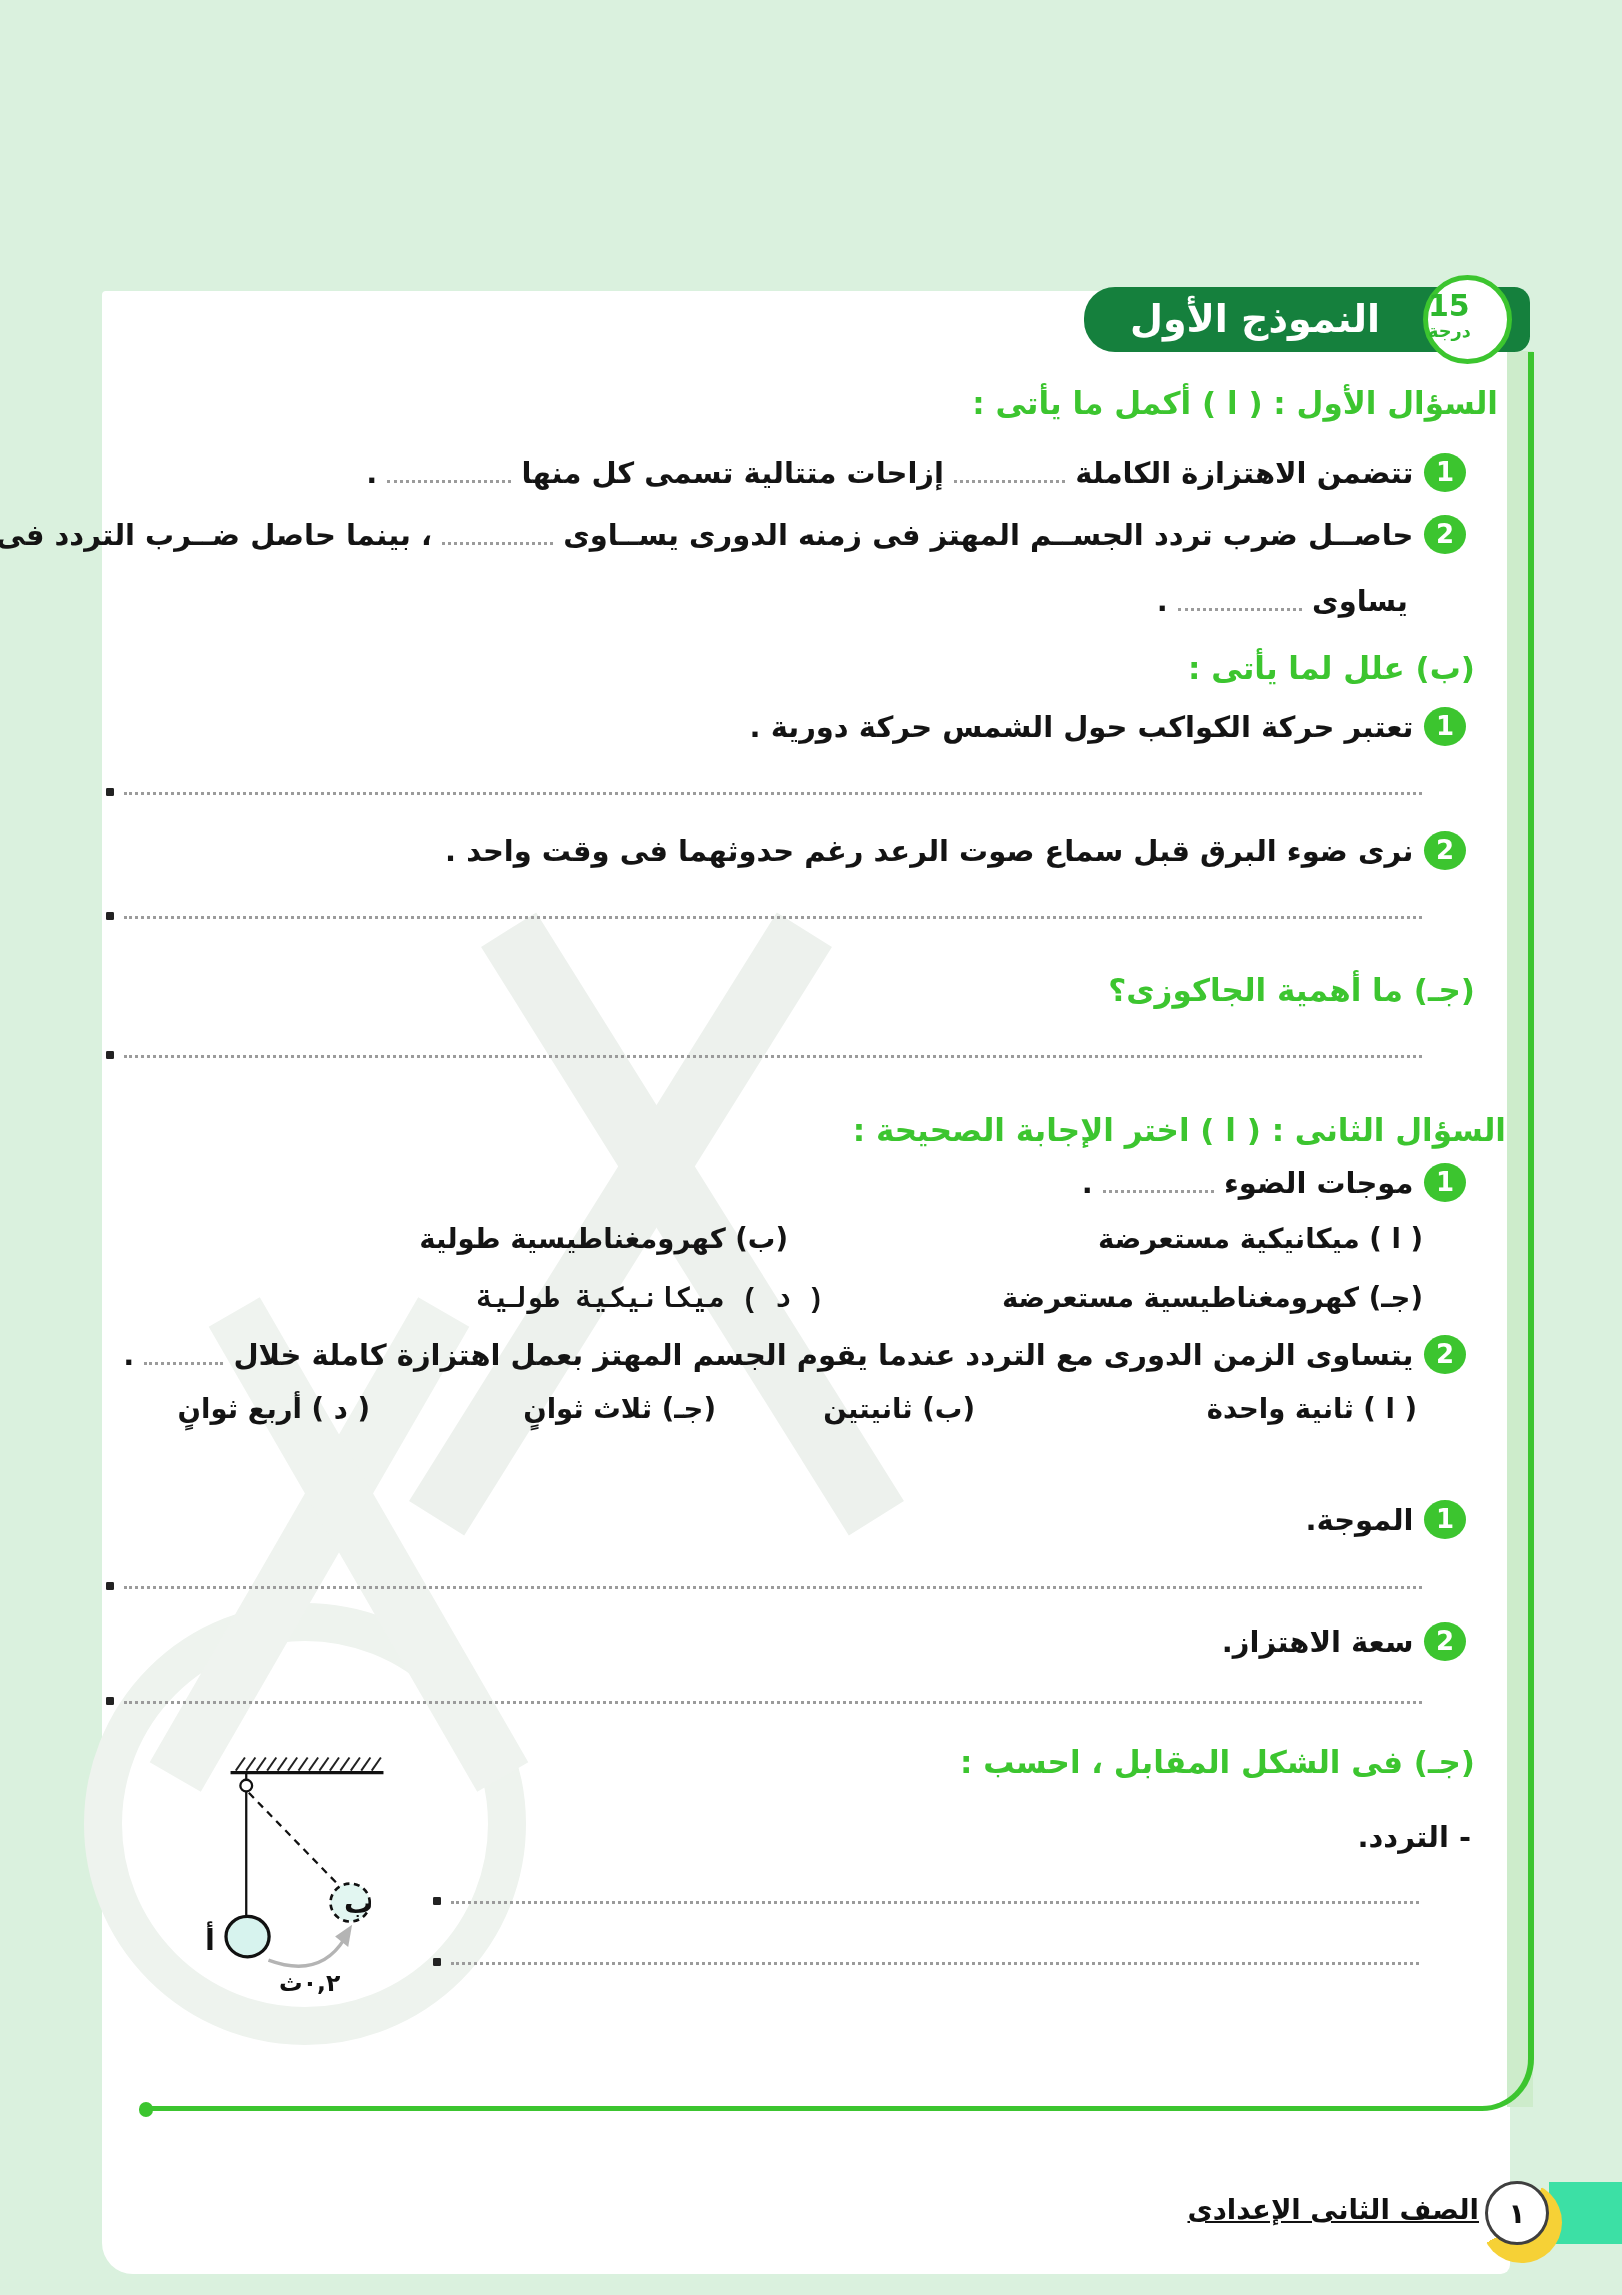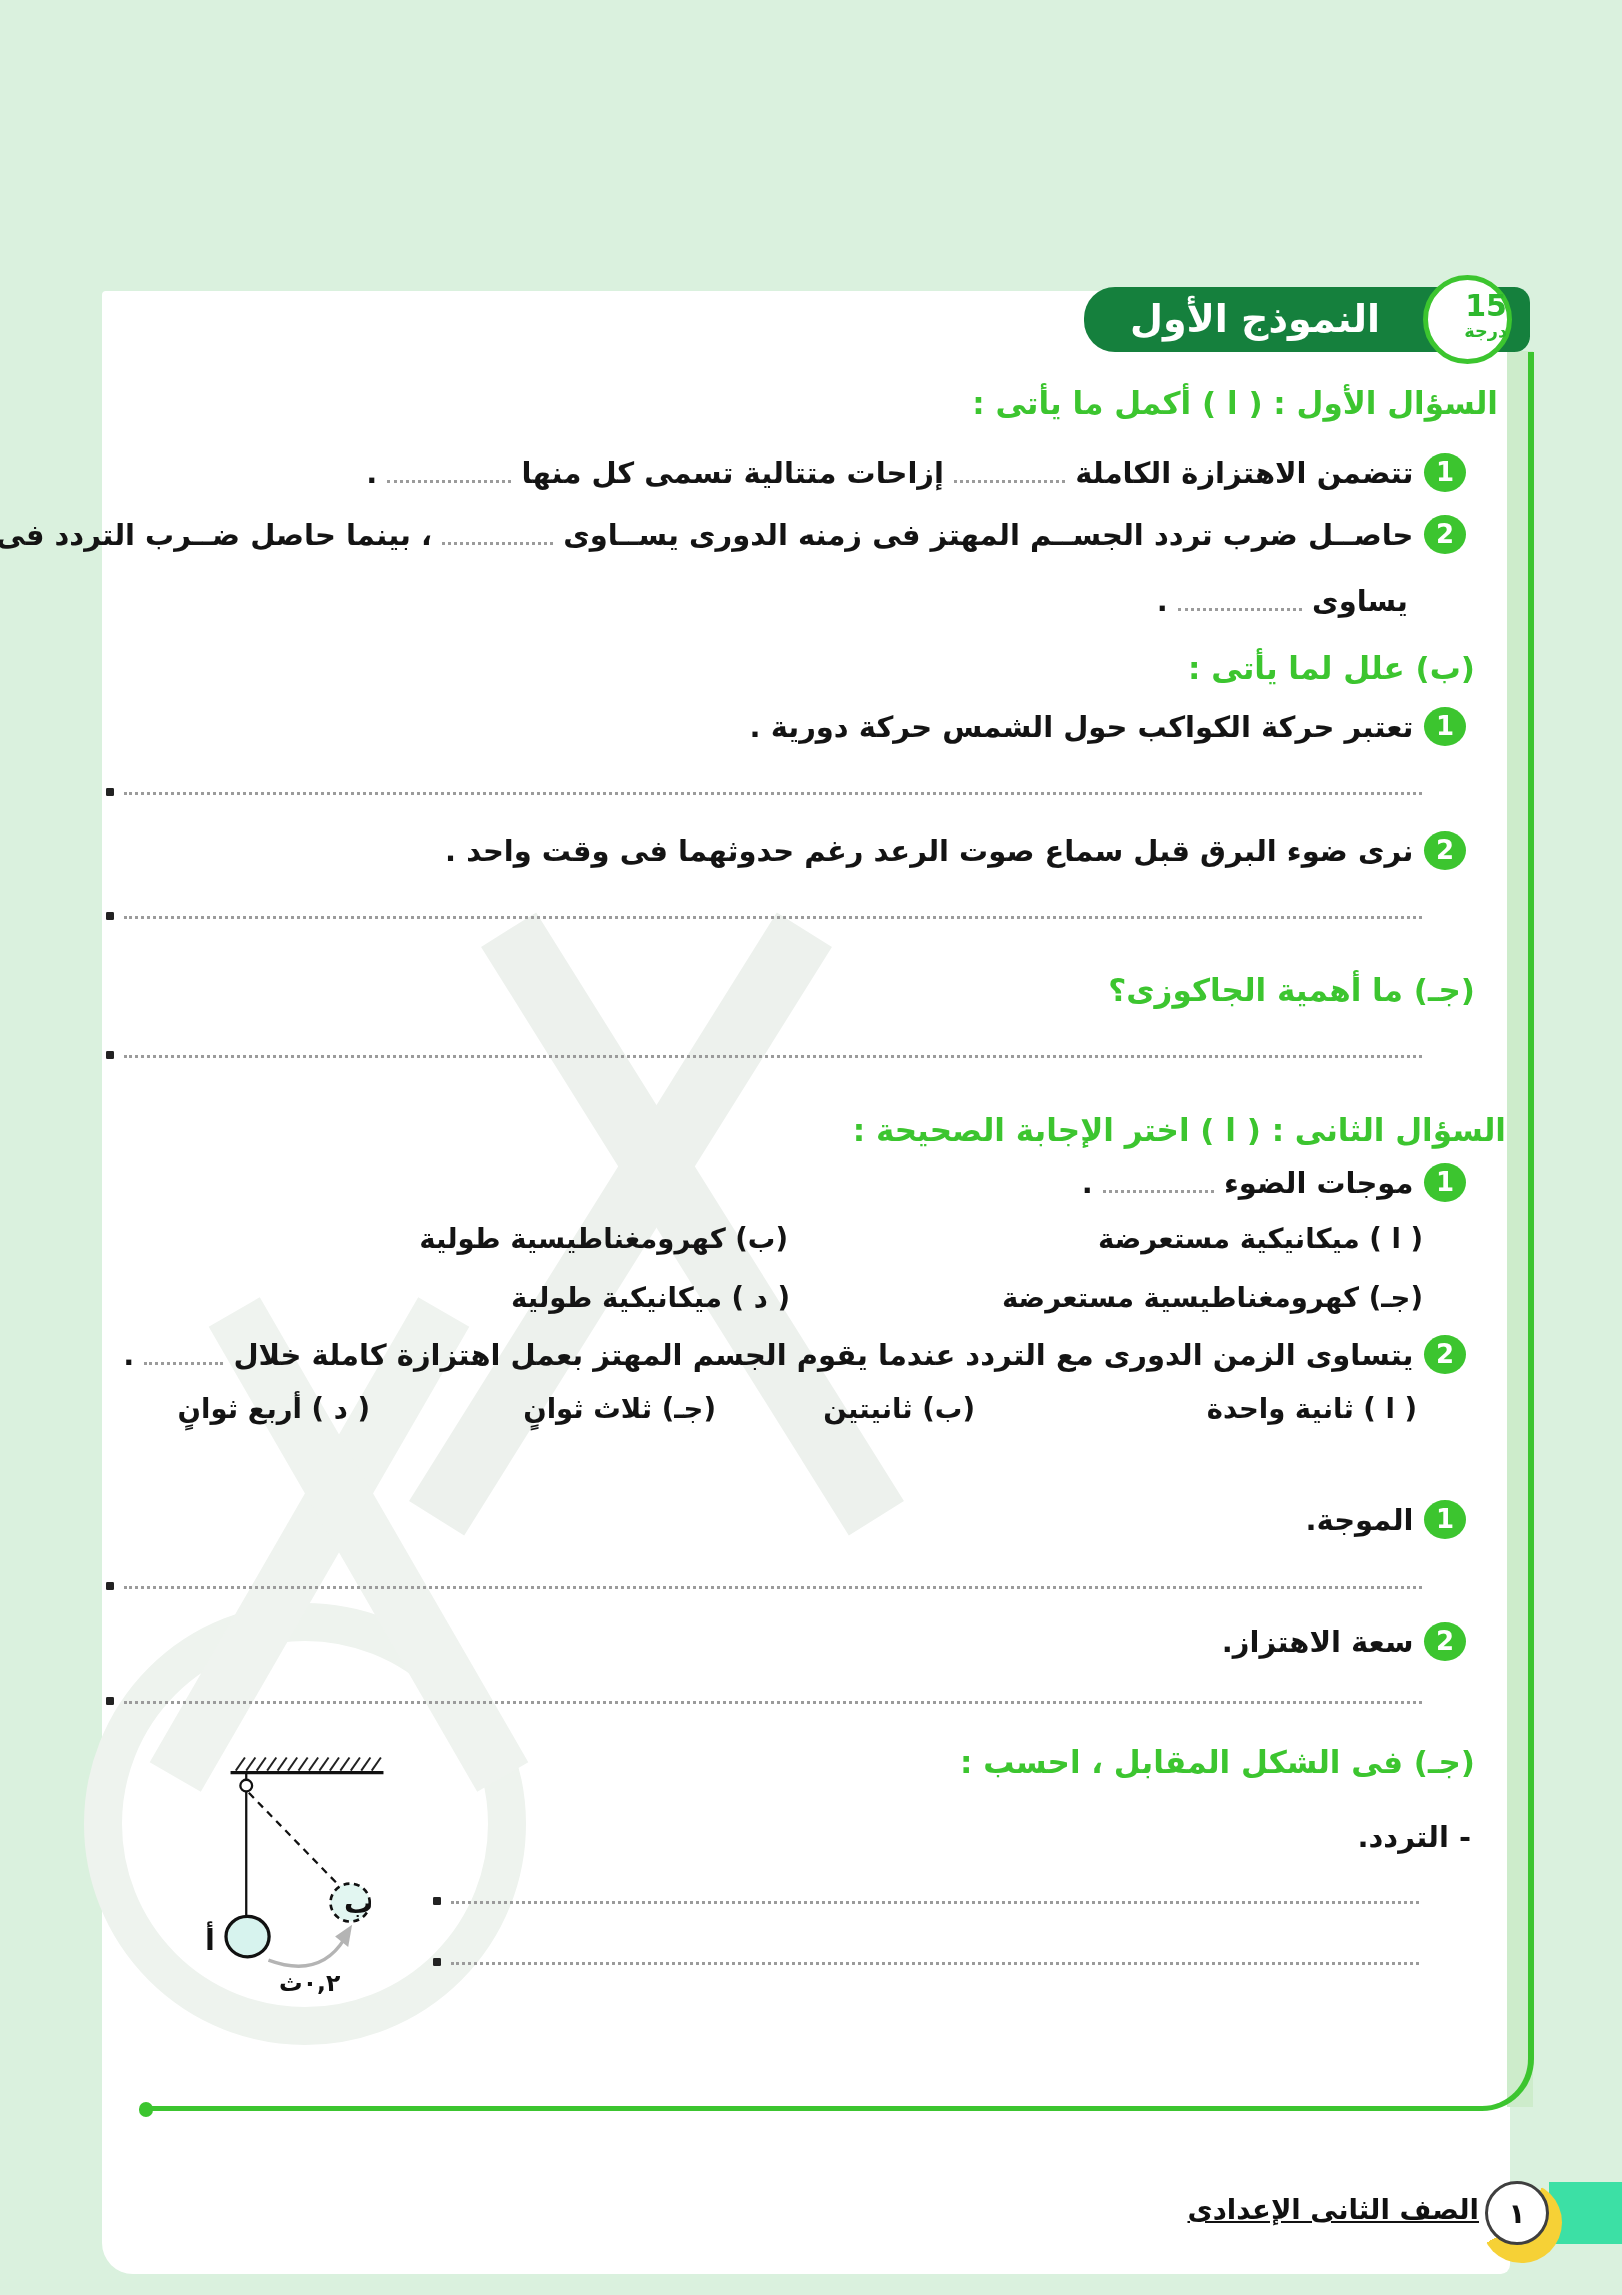--- a/index.html
+++ b/index.html
@@ -17,21 +17,21 @@
   
   .wm{z-index:2;pointer-events:none;}
   .wm-circle{left:85px;top:1603px;width:366px;height:366px;border:38px solid #eef3ee;border-radius:50%;}
   .wm-bar{background:#edf1ed;}
   
   .banner{left:1085px;top:287px;width:446px;height:65px;background:#15803d;
           border-radius:31px 15.7px 15.7px 31px;z-index:5;}
   .banner-title{position:absolute;right:105px;top:0;width:340px;height:65px;line-height:65px;
           text-align:center;color:#ffffff;font-weight:bold;font-size:38px;}
   .badge{left:1424px;top:275px;width:89px;height:89px;box-sizing:border-box;background:#ffffff;
-         border:5.9px solid #3cc52f;border-radius:50%;z-index:6;text-align:right;color:#2eb82e;}
+         border:5.9px solid #3cc52f;border-radius:50%;z-index:6;text-align:left;color:#2eb82e;}
   .badge .v{display:block;font-weight:bold;font-size:30px;line-height:33px;margin-top:9.2px;}
   .badge .u{display:block;font-weight:bold;font-size:17.7px;line-height:19.6px;}
   
   .g-head{color:#3cc52f;font-weight:bold;font-size:31px;white-space:nowrap;z-index:4;}
   .item{display:flex;align-items:center;gap:10.5px;direction:rtl;white-space:nowrap;z-index:4;}
   .item .txt{color:#141414;font-weight:bold;font-size:29px;}
   .bullet{flex:0 0 auto;width:42px;height:39px;border-radius:50%;background:#3cc52f;color:#fff;
           font-weight:bold;font-size:26px;line-height:39px;text-align:center;}
   .plain{color:#141414;font-weight:bold;font-size:29px;white-space:nowrap;z-index:4;}
   .dots{display:inline-block;border-bottom:3.9px dotted #9b9b9b;height:0.55em;}
@@ -119,21 +119,21 @@
   <div class="abs item" style="right:156px;top:1163px;">
     <span class="bullet">1</span>
     <span class="txt"><span>موجات الضوء</span>
       <span class="dots w170"></span>
       <span>.</span></span>
   </div>
 
   <div class="abs opt" style="right:199px;top:1222px;">( ا ) ميكانيكية مستعرضة</div>
   <div class="abs opt" style="right:834px;top:1222px;">(ب) كهرومغناطيسية طولية</div>
   <div class="abs opt" style="right:199px;top:1281px;">(جـ) كهرومغناطيسية مستعرضة</div>
-  <div class="abs opt" style="right:832px;top:1281px;">( د ) ميكانيكية طولية</div>
+  <div class="abs opt" style="right:798px;top:1281px;font-family:Liberation Mono, monospace;">( د ) ميكانيكية طولية</div>
 
   <div class="abs item" style="right:156px;top:1335px;">
     <span class="bullet">2</span>
     <span class="txt"><span>يتساوى الزمن الدورى مع التردد عندما يقوم الجسم المهتز بعمل اهتزازة كاملة خلال</span>
       <span class="dots w120"></span>
       <span>.</span></span>
   </div>
 
   <div class="abs opt" style="right:205px;top:1392px;">( ا ) ثانية واحدة</div>
   <div class="abs opt" style="right:647px;top:1392px;">(ب) ثانيتين</div>

